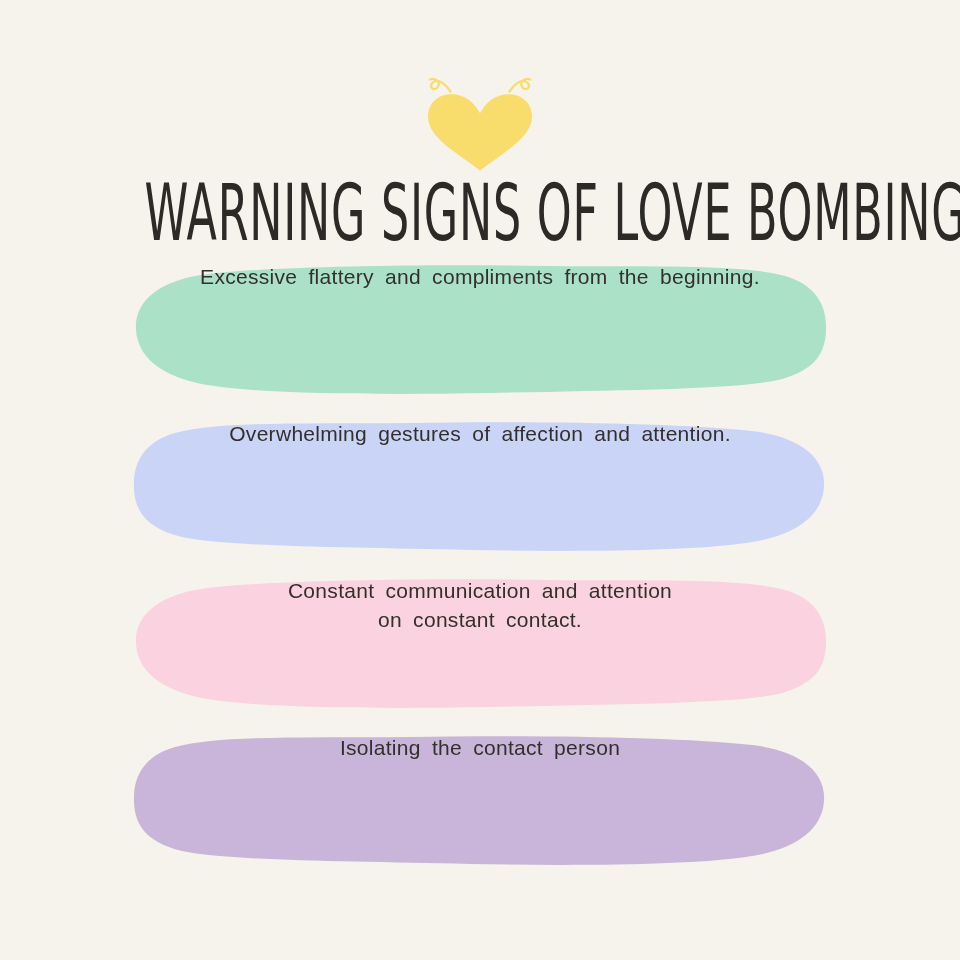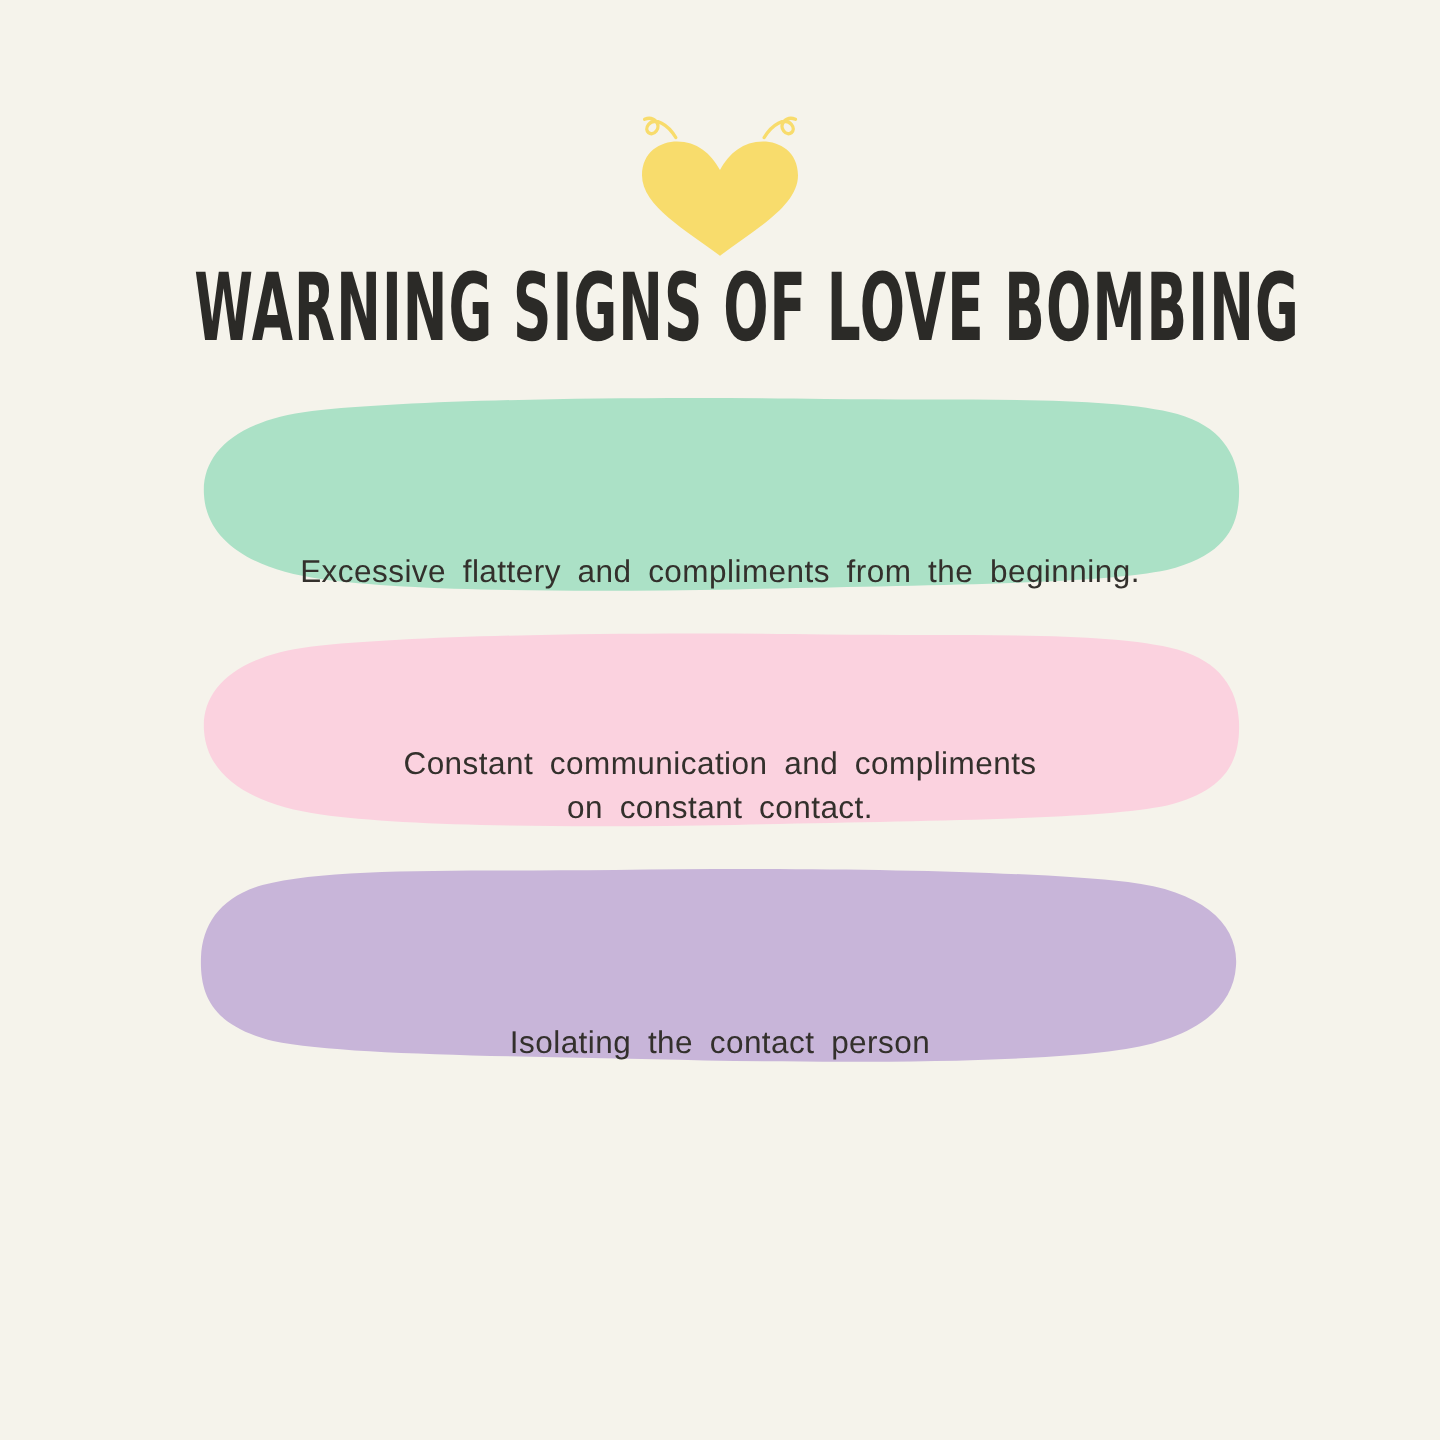--- a/index.html
+++ b/index.html
@@ -22,22 +22,22 @@
     height: 104px;
   }
   .heart-wrap svg { display: block; width: 100%; height: 100%; }
   .title {
     position: absolute;
     top: 178px;
     left: 0;
     width: 960px;
     text-align: center;
     font-family: "DejaVu Sans", "Liberation Sans", sans-serif;
-    font-weight: 700;
-    font-size: 48px;
+    font-weight: 400;
+    font-size: 60px;
     letter-spacing: 1px;
     white-space: nowrap;
   }
   .title .stretch {
     display: inline-block;
     transform: scale(0.74, 1.30);
     transform-origin: 50% 50%;
   }
   .cards {
     position: absolute;
@@ -59,21 +59,21 @@
     width: 100%;
     height: 100%;
   }
   .card.flip svg.blob { transform: scaleX(-1); }
   .card .card-text {
     position: absolute;
     inset: 0;
     display: flex;
     flex-direction: column;
     align-items: center;
-    justify-content: flex-end;
+    justify-content: flex-start;
     text-align: center;
     font-size: 21px;
     letter-spacing: 0.3px;
     word-spacing: 5px;
     line-height: 29px;
   }
 </style>
 </head>
 <body style="background-color: rgb(245, 243, 235);">
 
@@ -95,27 +95,35 @@
 
     <div class="card">
       <svg class="blob" viewBox="0 0 700 134" preserveAspectRatio="none" aria-hidden="true">
         <path d="M78,12 C150,4 300,2 420,4 C520,5 610,2 655,14 C683,22 695,40 696,62 C697,88 688,108 648,118 C600,128 480,128 360,131 C250,133 140,132 84,124 C40,118 8,100 6,68 C4,40 28,18 78,12 Z" fill="#ABE1C6"></path>
       </svg>
       <div class="card-text" style="color: rgb(51, 48, 44);">
         <div>Excessive flattery and compliments from the beginning.</div>
       </div>
     </div>
 
+    <div class="card flip">
+      <svg class="blob" viewBox="0 0 700 134" preserveAspectRatio="none" aria-hidden="true">
+        <path d="M78,12 C150,4 300,2 420,4 C520,5 610,2 655,14 C683,22 695,40 696,62 C697,88 688,108 648,118 C600,128 480,128 360,131 C250,133 140,132 84,124 C40,118 8,100 6,68 C4,40 28,18 78,12 Z" fill="#C9D4F7"></path>
+      </svg>
+      <div class="card-text" style="color: rgb(51, 48, 44);">
+        <div>Overwhelming gestures of affection and attention.</div>
+      </div>
+    </div>
 
     <div class="card">
       <svg class="blob" viewBox="0 0 700 134" preserveAspectRatio="none" aria-hidden="true">
         <path d="M78,12 C150,4 300,2 420,4 C520,5 610,2 655,14 C683,22 695,40 696,62 C697,88 688,108 648,118 C600,128 480,128 360,131 C250,133 140,132 84,124 C40,118 8,100 6,68 C4,40 28,18 78,12 Z" fill="#FBD2DF"></path>
       </svg>
       <div class="card-text" style="color: rgb(51, 48, 44);">
-        <div>Constant communication and compliments</div>
+        <div>Constant communication and attention</div>
         <div>on constant contact.</div>
       </div>
     </div>
 
     <div class="card flip">
       <svg class="blob" viewBox="0 0 700 134" preserveAspectRatio="none" aria-hidden="true">
         <path d="M78,12 C150,4 300,2 420,4 C520,5 610,2 655,14 C683,22 695,40 696,62 C697,88 688,108 648,118 C600,128 480,128 360,131 C250,133 140,132 84,124 C40,118 8,100 6,68 C4,40 28,18 78,12 Z" fill="#C8B5D9"></path>
       </svg>
       <div class="card-text" style="color: rgb(51, 48, 44);">
         <div>Isolating the contact person</div>

